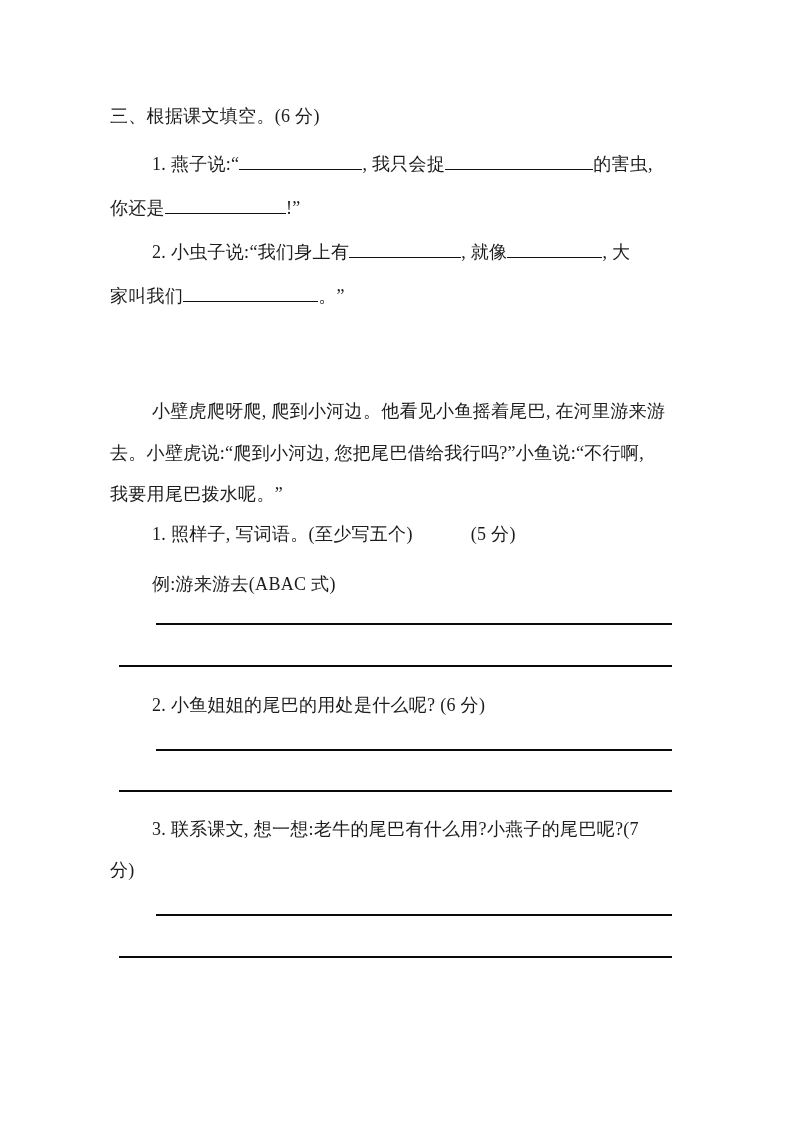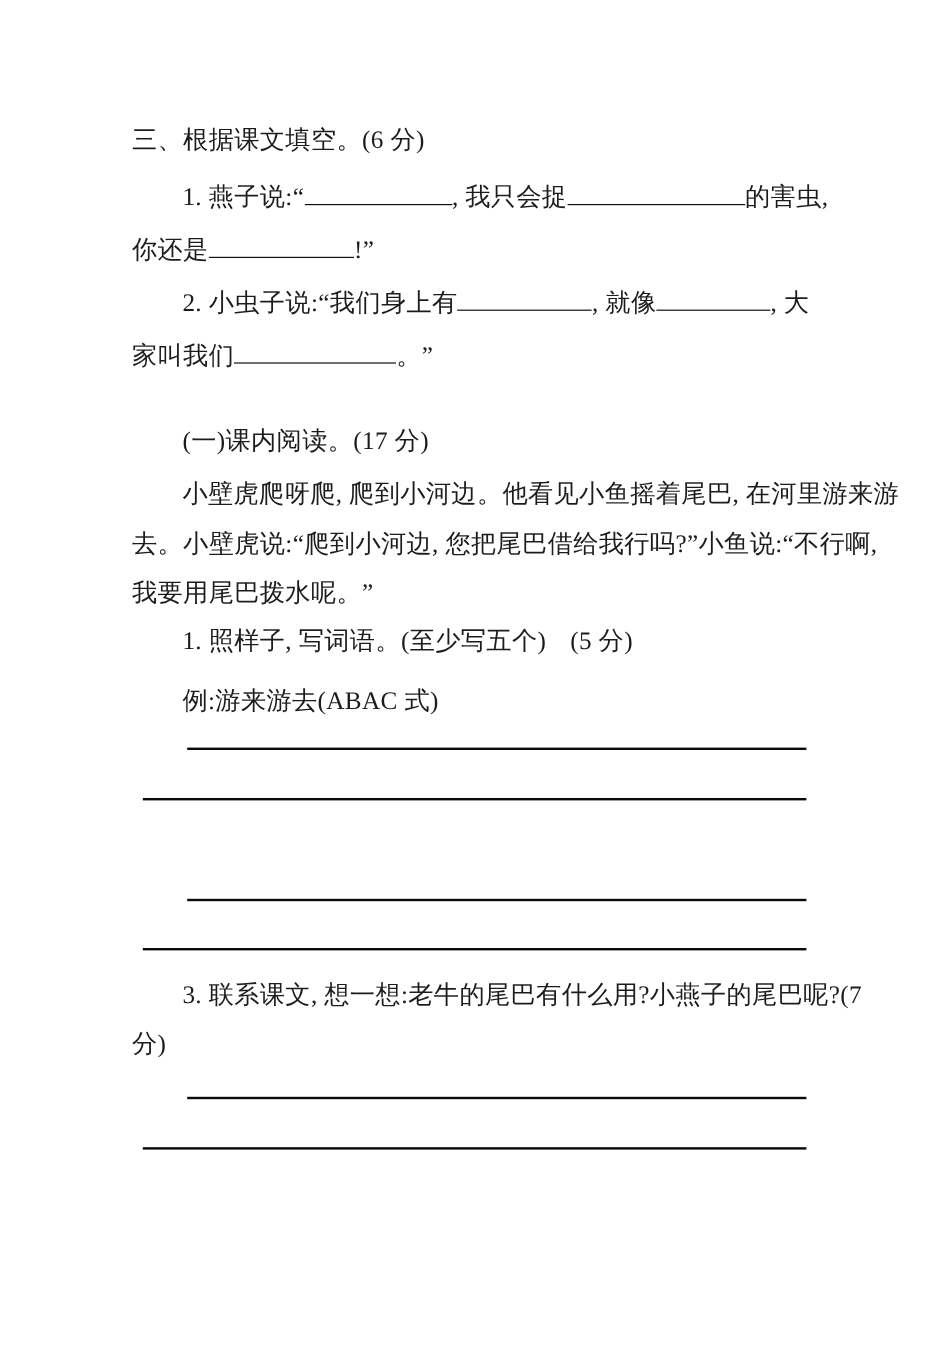--- a/index.html
+++ b/index.html
@@ -7,42 +7,42 @@
     padding: 0;
     background: #ffffff;
   }
   .page {
     position: relative;
     width: 793px;
     height: 1122px;
     background: #ffffff;
     overflow: hidden;
     font-family: "Liberation Serif", "DejaVu Serif", serif;
-    font-size: 21px;
+    font-size: 18px;
     color: #1c1c1c;
   }
   .row {
     position: absolute;
     white-space: nowrap;
     line-height: 24px;
     letter-spacing: 0.3px;
   }
   .row span { vertical-align: baseline; }
   .blank {
     display: inline-block;
     height: 3px;
     border-bottom: 1.5px solid #111111;
   }
   .w123 { width: 123px; }
   .w148 { width: 148px; }
   .w121 { width: 121px; }
   .w112 { width: 112px; }
   .w95  { width: 95px; }
   .w135 { width: 135px; }
-  .gap38 { margin-left: 20px; }
+  .gap38 { margin-left: 58px; }
   .answer-line {
     position: absolute;
     height: 0;
     border-top: 2px solid #0a0a0a;
   }
 </style>
 </head>
 <body>
 
 <div class="page">
@@ -61,23 +61,20 @@
 
   <div class="row" style="top:240px;left:152px">
     <span>2. 小虫子说:“我们身上有</span><span class="blank w112"></span><span>, 就像</span><span class="blank w95"></span><span>, 大</span>
   </div>
 
   <div class="row" style="top:284px;left:110px">
     <span>家叫我们</span><span class="blank w135"></span><span>。”</span>
   </div>
 
 
-  <div class="row" style="top:355px;left:152px">
-    <span>(一)课内阅读。(17 分)</span>
-  </div>
 
   <div class="row" style="top:399px;left:152px">
     <span>小壁虎爬呀爬, 爬到小河边。他看见小鱼摇着尾巴, 在河里游来游</span>
   </div>
   <div class="row" style="top:441px;left:110px">
     <span>去。小壁虎说:“爬到小河边, 您把尾巴借给我行吗?”小鱼说:“不行啊,</span>
   </div>
   <div class="row" style="top:482px;left:110px">
     <span>我要用尾巴拨水呢。”</span>
   </div>
@@ -86,20 +83,23 @@
     <span>1. 照样子, 写词语。(至少写五个)</span><span class="gap38">(5 分)</span>
   </div>
 
   <div class="row" style="top:572px;left:152px">
     <span>例:游来游去(ABAC 式)</span>
   </div>
 
   <div class="answer-line" style="top:623px;left:156px;width:516px"></div>
   <div class="answer-line" style="top:665px;left:119px;width:553px"></div>
 
+  <div class="row" style="top:693px;left:152px">
+    <span>2. 小鱼姐姐的尾巴的用处是什么呢? (6 分)</span>
+  </div>
 
   <div class="answer-line" style="top:749px;left:156px;width:516px"></div>
   <div class="answer-line" style="top:790px;left:119px;width:553px"></div>
 
   <div class="row" style="top:817px;left:152px">
     <span>3. 联系课文, 想一想:老牛的尾巴有什么用?小燕子的尾巴呢?(7</span>
   </div>
   <div class="row" style="top:858px;left:110px">
     <span>分)</span>
   </div>

